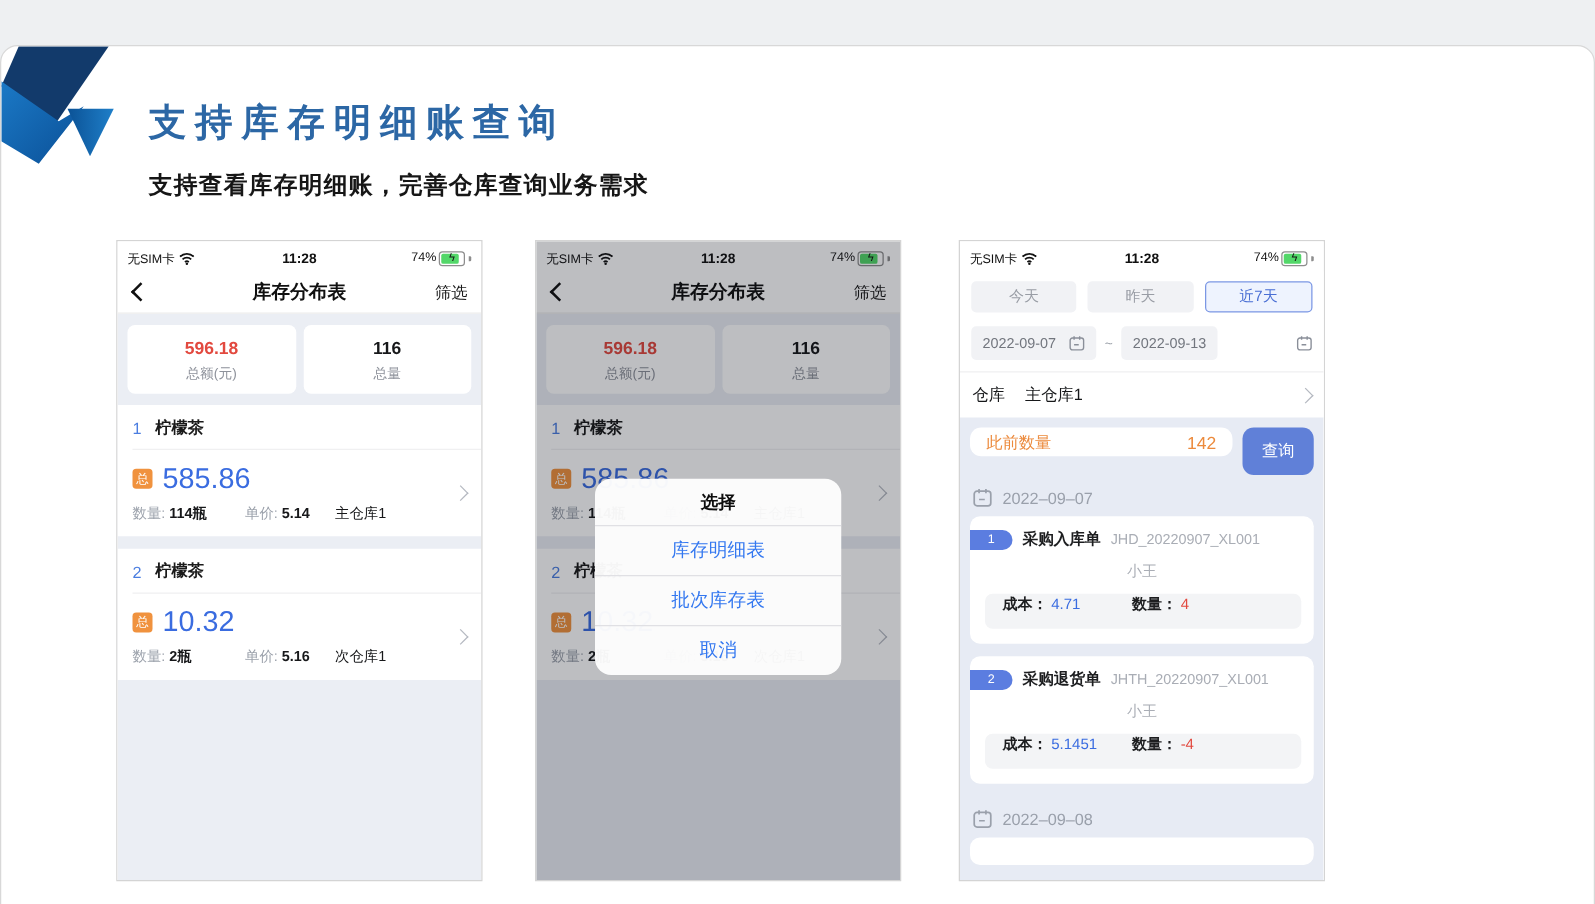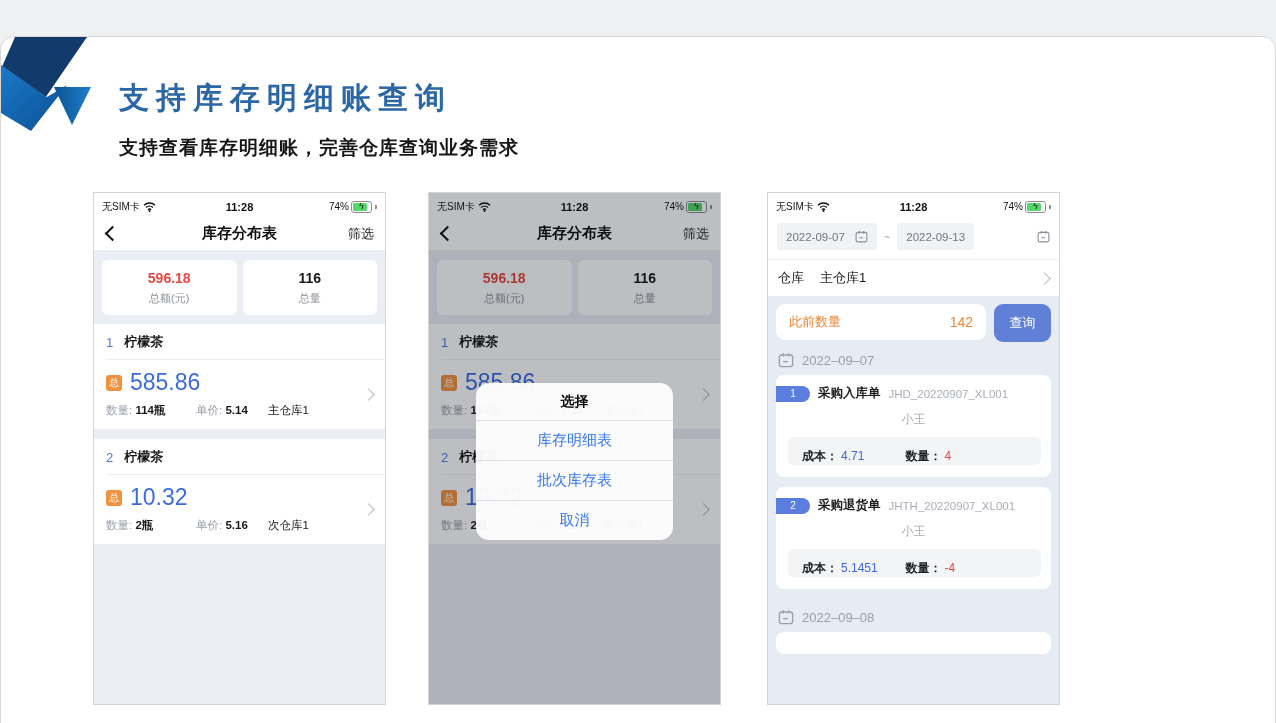--- a/index.html
+++ b/index.html
@@ -58,31 +58,31 @@
   .tab.active{background:#eef3fe;border:1px solid #7b97e4;color:#4a6fd4;}
   .dates-row{display:flex;align-items:center;gap:7px;padding:6px 9px 9px;background:#fff;}
   .date-field{background:#f1f2f5;border-radius:4px;height:27px;display:flex;align-items:center;gap:10px;padding:0 9px;color:#72767e;font-size:11.5px;}
   .tilde{color:#9aa0a8;font-size:11px;}
   .cal-standalone{margin-left:auto;display:flex;align-items:center;}
   .wh-row{display:flex;align-items:center;padding:9px 10px;background:#fff;font-size:13px;color:#17181a;border-top:1px solid #f0f0f1;}
   .wh-label{margin-right:16px;}
   .wh-chev{margin-left:auto;width:8px;height:8px;border-top:1.5px solid #b4b8c0;border-right:1.5px solid #b4b8c0;transform:rotate(45deg);}
   .p3-body{flex:1;background:#e7ebf4;padding:8px 8px 0;overflow:hidden;}
   .query-row{display:flex;gap:8px;}
-  .prev-pill{flex:1;height:36px;background:#fff;border-radius:9px;display:flex;align-items:center;padding:0 13px;font-size:13px;color:#ec8a3c;}
+  .prev-pill{flex:1;height:23px;background:#fff;border-radius:9px;display:flex;align-items:center;padding:0 13px;font-size:13px;color:#ec8a3c;}
   .prev-val{margin-left:auto;font-size:14px;}
   .query-btn{flex:0 0 57px;height:38px;background:#6080d8;color:#fff;border-radius:9px;font-size:13px;display:flex;align-items:center;justify-content:center;font-family:Liberation Mono, monospace;}
   .group-header{display:flex;align-items:center;gap:8px;padding:10px 2px 7px;color:#9aa0ab;font-size:13px;}
   .entry-card{background:#fff;border-radius:8px;margin-bottom:10px;padding:10px 0 12px;}
   .entry-top{display:flex;align-items:center;gap:8px;padding-right:10px;font-size:12px;}
   .entry-badge{flex:0 0 34px;height:16px;background:#5b7de0;color:#fff;border-radius:0 8px 8px 0;font-size:10px;display:flex;align-items:center;justify-content:center;}
   .entry-type{font-weight:700;color:#1d1e20;font-size:12.5px;}
   .entry-no{color:#a9adb5;font-size:11.5px;}
   .entry-op{text-align:center;color:#a9adb5;font-size:12px;margin:9px 0;}
-  .entry-bar{margin:0 10px 0 12px;background:#f3f4f6;border-radius:6px;height:28px;display:flex;align-items:flex-end;padding:0 14px;font-size:12px;}
+  .entry-bar{margin:0 10px 0 12px;background:#f3f4f6;border-radius:6px;height:28px;display:flex;align-items:flex-start;padding:0 14px;font-size:12px;}
   .bar-group{display:flex;align-items:baseline;flex:0 0 46%;}
   .bar-label{font-weight:700;color:#1d1e20;}
   .cost-val{color:#3a6ce0;margin-left:3px;}
   .qty-val{color:#e2493f;margin-left:3px;}
 </style>
 </head>
 <body>
 
 <div class="slide">
 
@@ -294,20 +294,25 @@
         <div class="sb-right">
           <span>74%</span>
           <span class="battery">
             <span class="battery-fill"></span>
               <span class="battery-bolt">ϟ</span>
           </span>
           <span class="battery-tip"></span>
         </div>
       </div>
 
+      <div class="tabs-row">
+        <div class="tab">今天</div>
+        <div class="tab">昨天</div>
+        <div class="tab active">近7天</div>
+      </div>
 
       <div class="dates-row">
         <div class="date-field">
           <span>2022-09-07</span>
           <svg width="13" height="13" viewBox="0 0 14 14" fill="none" stroke="#8a8f99" stroke-width="1.2">
             <rect x="1.2" y="2.6" width="11.6" height="10.2" rx="2"></rect>
               <line x1="4.6" y1="1" x2="4.6" y2="4"></line>
               <line x1="9.4" y1="1" x2="9.4" y2="4"></line>
               <line x1="4.6" y1="8.4" x2="8.6" y2="8.4"></line>
           </svg>

